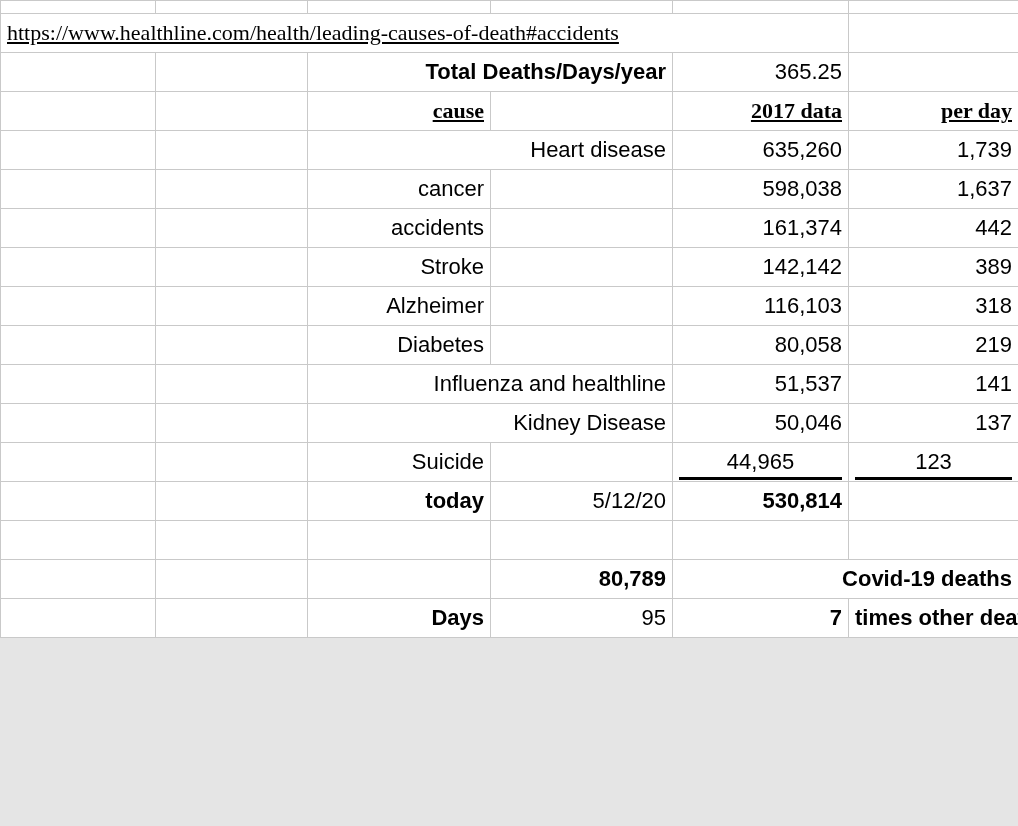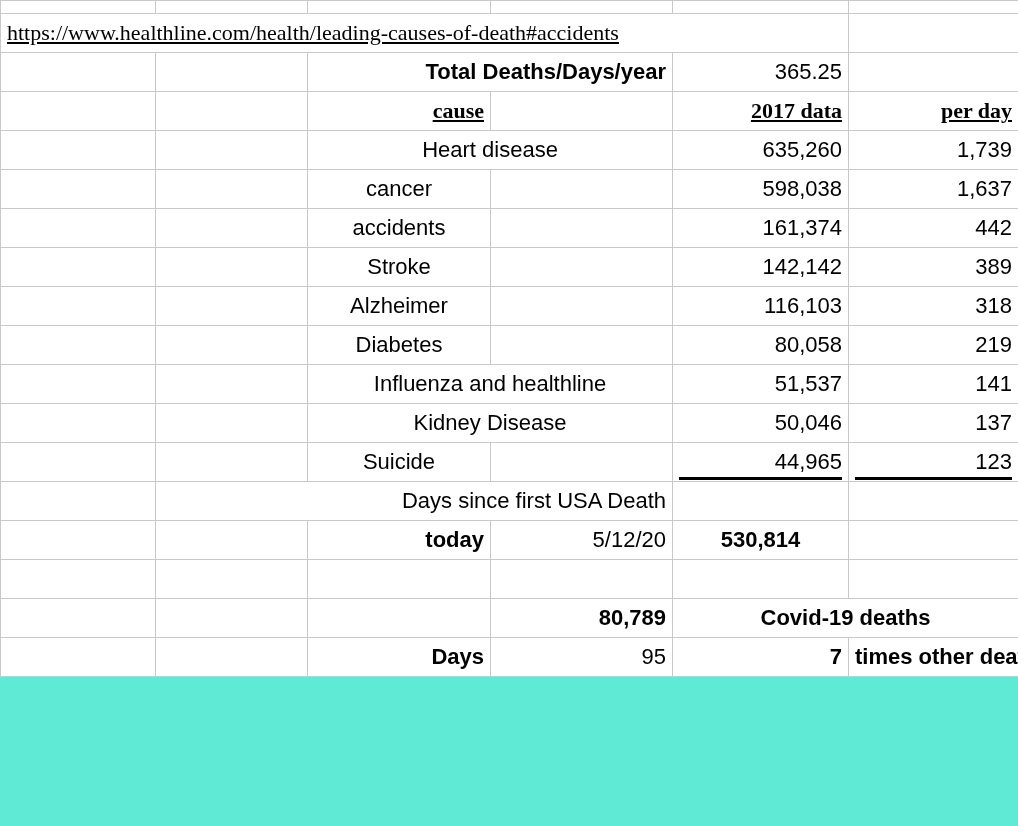--- a/index.html
+++ b/index.html
@@ -12,21 +12,21 @@
     width: 1018px;
     height: 826px;
     overflow: hidden;
     font-family: "Liberation Sans", sans-serif;
   }
 
   #sheet {
     position: relative;
     width: 1018px;
     height: 826px;
-    background: #5eead4;
+    background: #e5e5e5;
   }
 
   table.grid {
     border-collapse: collapse;
     table-layout: fixed;
     width: 1018px;
     position: absolute;
     left: 0;
     top: 0;
   }
@@ -49,30 +49,31 @@
   col.cB { width: 152px; }
   col.cC { width: 183px; }
   col.cD { width: 182px; }
   col.cE { width: 176px; }
   col.cF { width: 170px; }
 
   tr.thin td { height: 12px; padding: 0; }
   tr.r { height: 38px; }
 
   .right  { text-align: right; }
-  .left   { text-align: center; }
+  .left   { text-align: right; }
 
   .bold   { font-weight: bold; }
   .uline  { text-decoration: underline; font-family: Liberation Serif, serif; }
 
   .nob-r  { border-right-color: transparent; }
 
   
   .sumline {
     position: relative;
+    text-align: center;
   }
   .sumline::after {
     content: "";
     position: absolute;
     left: 6px;
     right: 6px;
     bottom: 1px;
     height: 3px;
     background: #000000;
   }
@@ -213,26 +214,20 @@
         <td></td>
         <td></td>
         <td class="left">Suicide</td>
         <td></td>
         <td class="right sumline">44,965</td>
         <td class="right sumline">123</td>
       </tr>
 
 
 
-      <tr class="r">
-        <td></td>
-        <td class="right" colspan="3">Days since first USA Death</td>
-        <td></td>
-        <td></td>
-      </tr>
 
 
       <tr class="r">
         <td></td>
         <td></td>
         <td class="right bold">today</td>
         <td class="right">5/12/20</td>
         <td class="left bold">530,814</td>
         <td></td>
       </tr>

